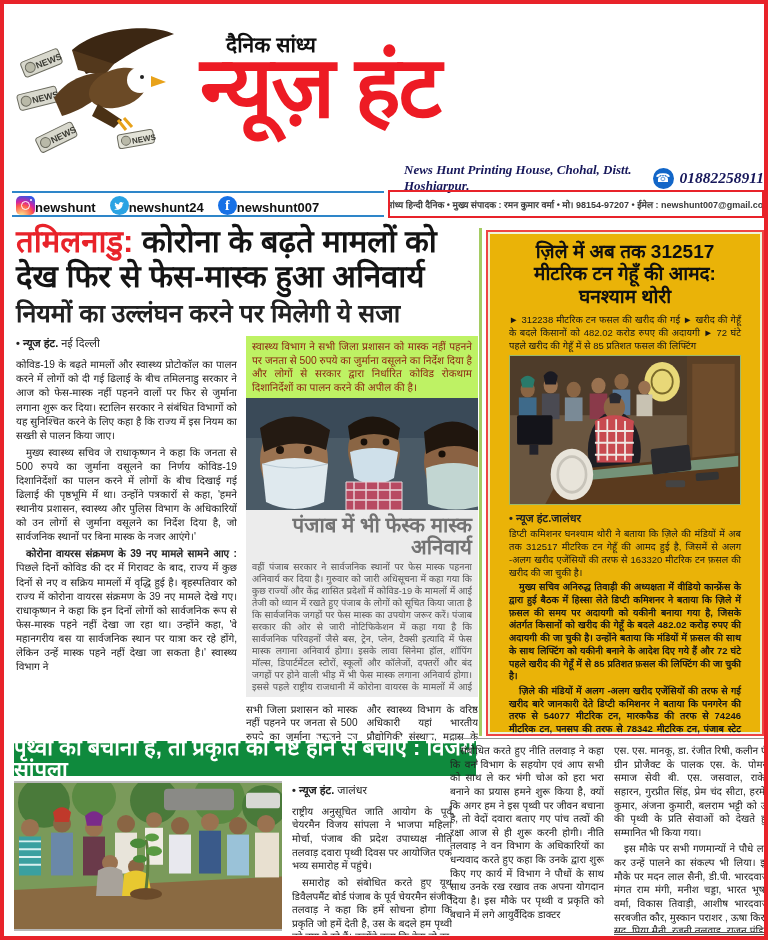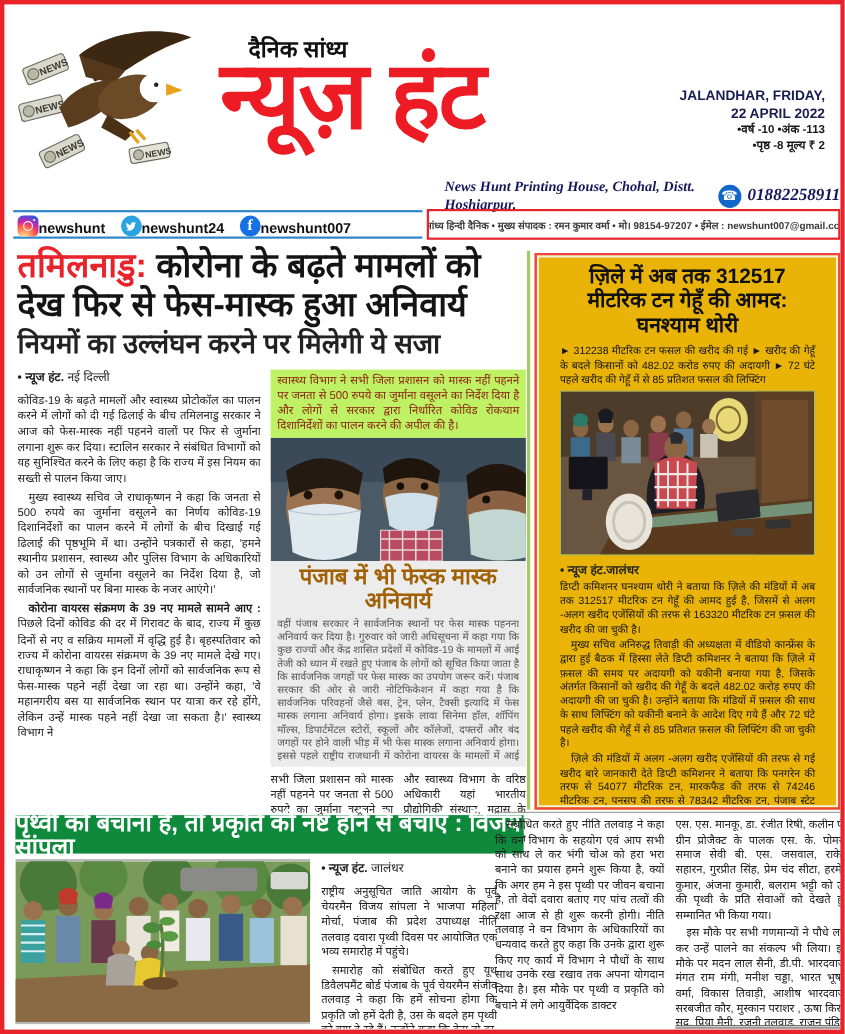--- a/index.html
+++ b/index.html
@@ -44,37 +44,37 @@
   .lead-col1{width:221px;font-size:10.2px;line-height:1.38;text-align:justify;color:#222;height:400px;overflow:hidden;}
   .byline{font-size:11px;margin-bottom:7px;color:#222;}
   .byline .bb{font-weight:bold;}
   .lead-col1 p{margin:0 0 3px;}
   .lead-col1 p.ind{text-indent:10px;}
   .boldlead{font-weight:bold;}
   .lead-media{width:232px;display:flex;flex-direction:column;}
   .hl-box{background:#bef264;color:#8d2512;font-size:10.3px;line-height:1.32;padding:4px 6px;text-align:justify;}
   .masks-photo{width:100%;height:112px;display:block;}
   .punjab{background:#ececec;padding:3px 6px 4px;}
-  .punjab h2{font-size:20.5px;font-weight:bold;color:#a16207;text-align:center;margin:1px 0 3px;line-height:1.05;}
+  .punjab h2{font-size:20.5px;font-weight:bold;color:#737373;text-align:right;margin:1px 0 3px;line-height:1.05;}
   .punjab p{font-size:9.3px;color:#555;line-height:1.3;text-align:justify;margin:0;max-height:132px;overflow:hidden;}
   .cont-row{display:flex;gap:9px;margin-top:6px;}
   .cont-col{width:112px;font-size:10.1px;line-height:1.36;text-align:justify;color:#222;height:62px;overflow:hidden;}
 
   .vsep{position:absolute;left:475px;top:224px;width:3px;height:508px;background:#a5cc63;}
 
   
   .wheat{position:absolute;left:482px;top:226px;width:278px;height:506px;background:#eab308;
          border:2px solid #ef4444;box-shadow:inset 0 0 0 2px #eef4da;box-sizing:border-box;
          padding:8px 21px;overflow:hidden;}
   .wheat h2{font-size:19px;font-weight:bold;text-align:center;color:#101010;line-height:1.18;margin:1px 0 6px;}
   .bullets{font-size:10.2px;line-height:1.35;color:#161616;text-align:justify;margin:0 0 4px;}
   .meeting-photo{width:100%;height:150px;display:block;margin:3px 0 5px;border:1px solid #9ab86e;box-sizing:border-box;}
   .wheat .byline{margin:0 0 3px;}
   .wheat p{font-size:9.5px;line-height:1.34;text-align:justify;color:#161616;margin:0 0 2px;}
-  .wheat p.ind{text-indent:10px;}
+  .wheat p.ind{text-indent:10px;font-weight:bold;}
 
   
   .earth{position:absolute;left:10px;top:734px;width:750px;height:200px;}
   .top-rule{position:absolute;left:436px;top:0;width:314px;height:1px;background:#9a9a9a;}
   .earth-band{position:absolute;left:0;top:3px;width:462px;height:35px;background:#0f8a3d;color:#fff;
               font-size:22px;font-weight:bold;display:flex;align-items:center;justify-content:center;line-height:1;}
   .plantation-photo{position:absolute;left:0;top:43px;width:268px;height:150px;display:block;
                     border-top:2px solid #b8b8b8;border-bottom:2px solid #b8b8b8;box-sizing:border-box;}
   .ecol{font-size:10.1px;line-height:1.35;text-align:justify;color:#222;overflow:hidden;}
   .ecol p{margin:0 0 3px;}
@@ -116,26 +116,20 @@
     <g transform="rotate(-10 122 116)">
         <rect x="104" y="108" width="36" height="14" rx="3" fill="#e3e3d8" stroke="#6b6b5f"></rect>
         <circle cx="112" cy="115" r="4.5" fill="#b9b9a8" stroke="#6b6b5f"></circle>
         <text x="118" y="119" font-size="8" font-weight="bold" fill="#3a3a33">NEWS</text>
       </g>
   </svg>
 
   <div class="tagline">दैनिक सांध्य</div>
   <div class="paper-title">न्यूज़ हंट</div>
 
-  <div class="dateblock">
-    <div class="dl">JALANDHAR, FRIDAY,</div>
-    <div class="dl">22 APRIL 2022</div>
-    <div class="il">•वर्ष -10  •अंक -113</div>
-    <div class="il">•पृष्ठ -8 मूल्य ₹ 2</div>
-  </div>
 
   <div class="address-row">
     <span class="address">News Hunt Printing House, Chohal, Distt. Hoshiarpur.</span>
     <span class="phone-ico">☎</span>
     <span class="phone-num">01882258911</span>
   </div>
 
   <div class="social-strip">
     <span class="ig-ico"></span>
     <span class="handle">newshunt</span>

